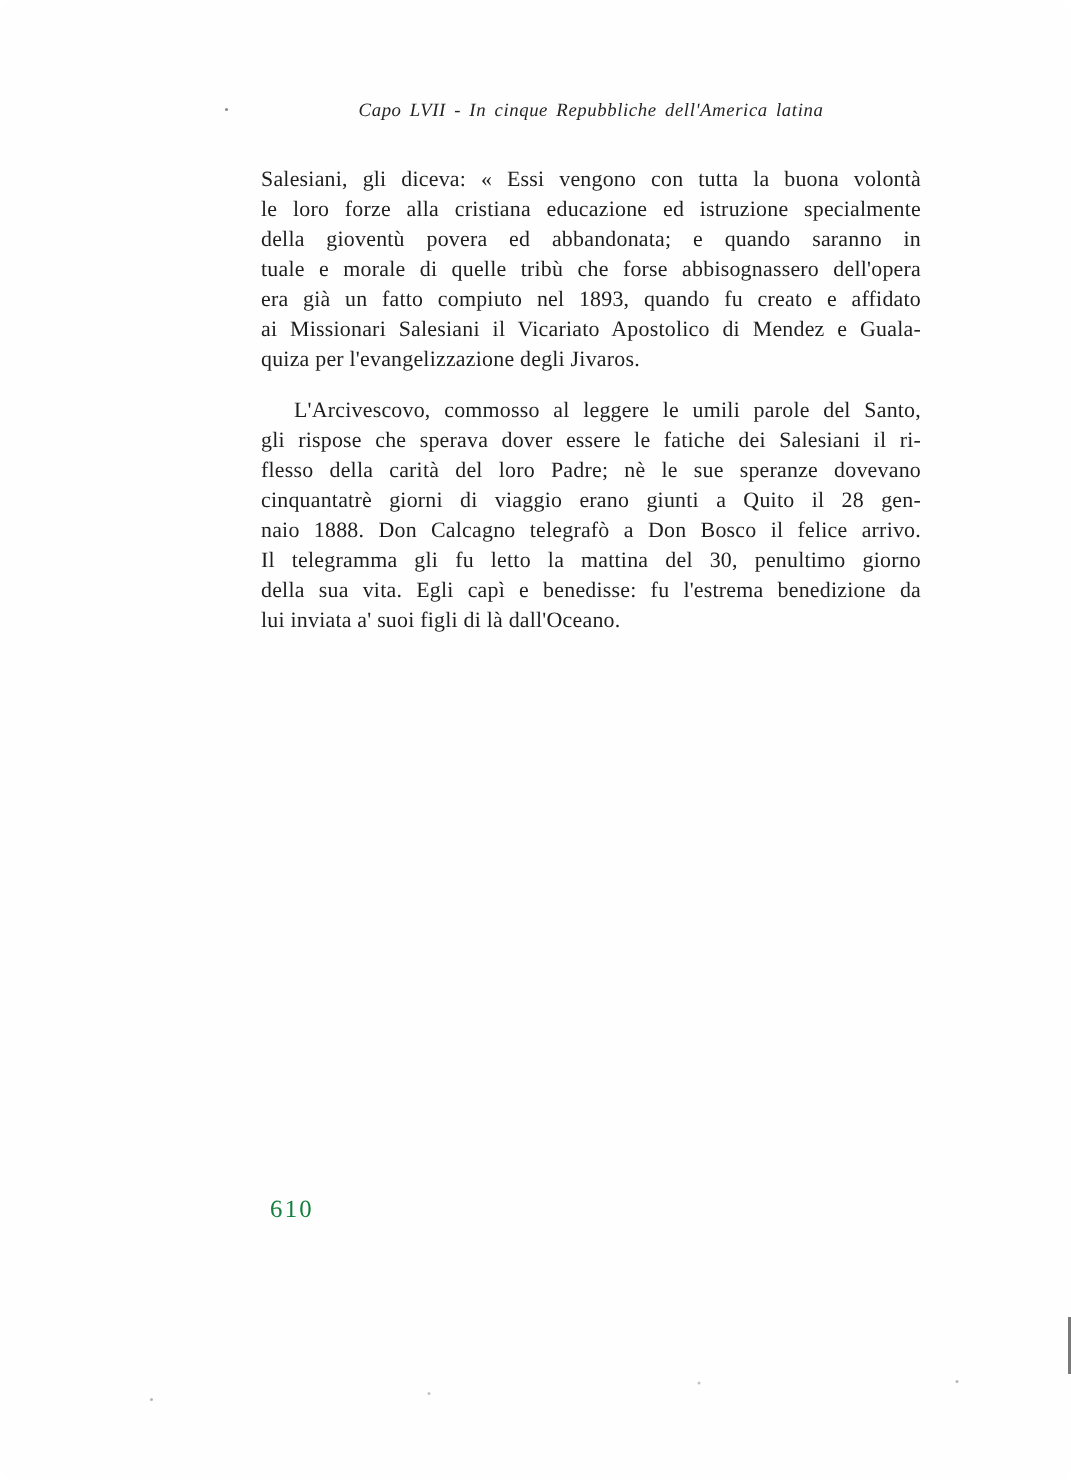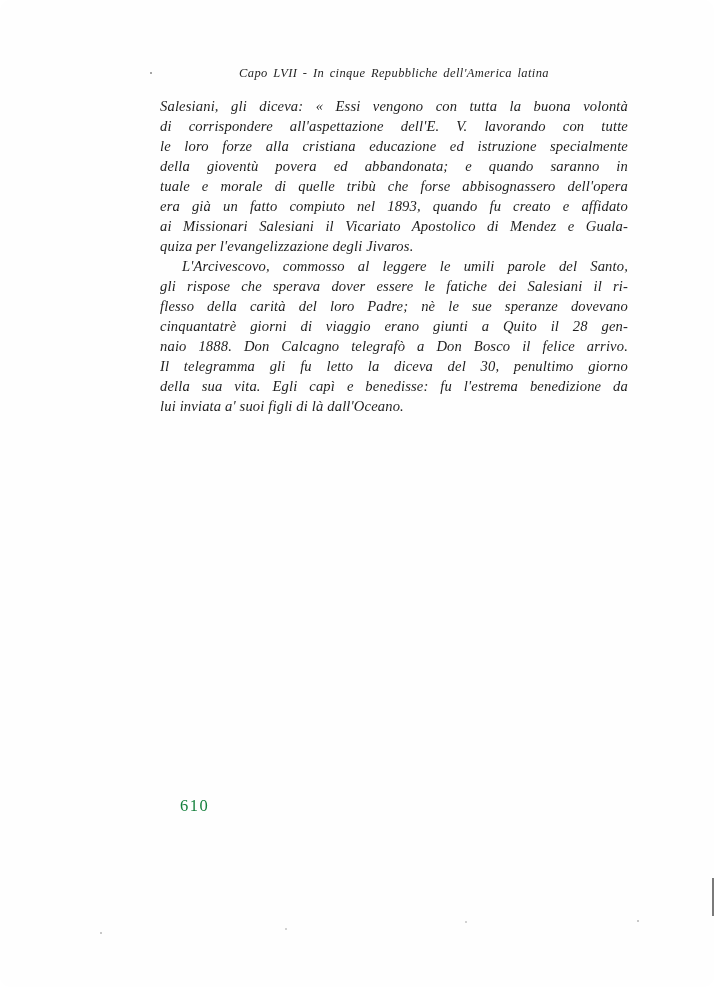--- a/index.html
+++ b/index.html
@@ -28,21 +28,21 @@
     letter-spacing: 0.4px;
     word-spacing: 2px;
     color: #242424;
   }
   .text-block {
     position: absolute;
     top: 96px;
     left: 160px;
     width: 468px;
   }
-  .paragraph { margin: 0; padding: 0; font-style: italic; }
+  .paragraph { margin: 14px; padding: 0; }
   .line {
     height: 20px;
     line-height: 20px;
     overflow: hidden;
     font-size: 14.6px;
     letter-spacing: 0.15px;
     text-align: justify;
     text-align-last: justify;
     color: #1d1d1d;
   }
@@ -79,35 +79,34 @@
 </style>
 </head>
 <body>
 
 <div class="page">
   <div class="running-header">Capo LVII - In cinque Repubbliche dell'America latina</div>
 
   <div class="text-block">
       <div class="paragraph">
         <div class="line">Salesiani, gli diceva: « Essi vengono con tutta la buona volontà</div>
-        <div class="line">di corrispondere all'aspettazione dell'E. V. lavorando con tutte</div>
         <div class="line">le loro forze alla cristiana educazione ed istruzione specialmente</div>
         <div class="line">della gioventù povera ed abbandonata; e quando saranno in</div>
         <div class="line">tuale e morale di quelle tribù che forse abbisognassero dell'opera</div>
         <div class="line">era già un fatto compiuto nel 1893, quando fu creato e affidato</div>
         <div class="line">ai Missionari Salesiani il Vicariato Apostolico di Mendez e Guala-</div>
         <div class="line last">quiza per l'evangelizzazione degli Jivaros.</div>
       </div>
       <div class="paragraph">
         <div class="line indent">L'Arcivescovo, commosso al leggere le umili parole del Santo,</div>
         <div class="line">gli rispose che sperava dover essere le fatiche dei Salesiani il ri-</div>
         <div class="line">flesso della carità del loro Padre; nè le sue speranze dovevano</div>
         <div class="line">cinquantatrè giorni di viaggio erano giunti a Quito il 28 gen-</div>
         <div class="line">naio 1888. Don Calcagno telegrafò a Don Bosco il felice arrivo.</div>
-        <div class="line">Il telegramma gli fu letto la diceva del 30, penultimo giorno</div>
+        <div class="line">Il telegramma gli fu letto la mattina del 30, penultimo giorno</div>
         <div class="line">della sua vita. Egli capì e benedisse: fu l'estrema benedizione da</div>
         <div class="line last">lui inviata a' suoi figli di là dall'Oceano.</div>
       </div>
     </div>
 
   <div class="page-number">610</div>
 
   <div class="speck" style="left:150px; top:72px;"></div>
   <div class="speck" style="left:348px; top:73px; opacity:.5;"></div>
   <div class="speck" style="left:100px; top:932px; opacity:.6;"></div>

